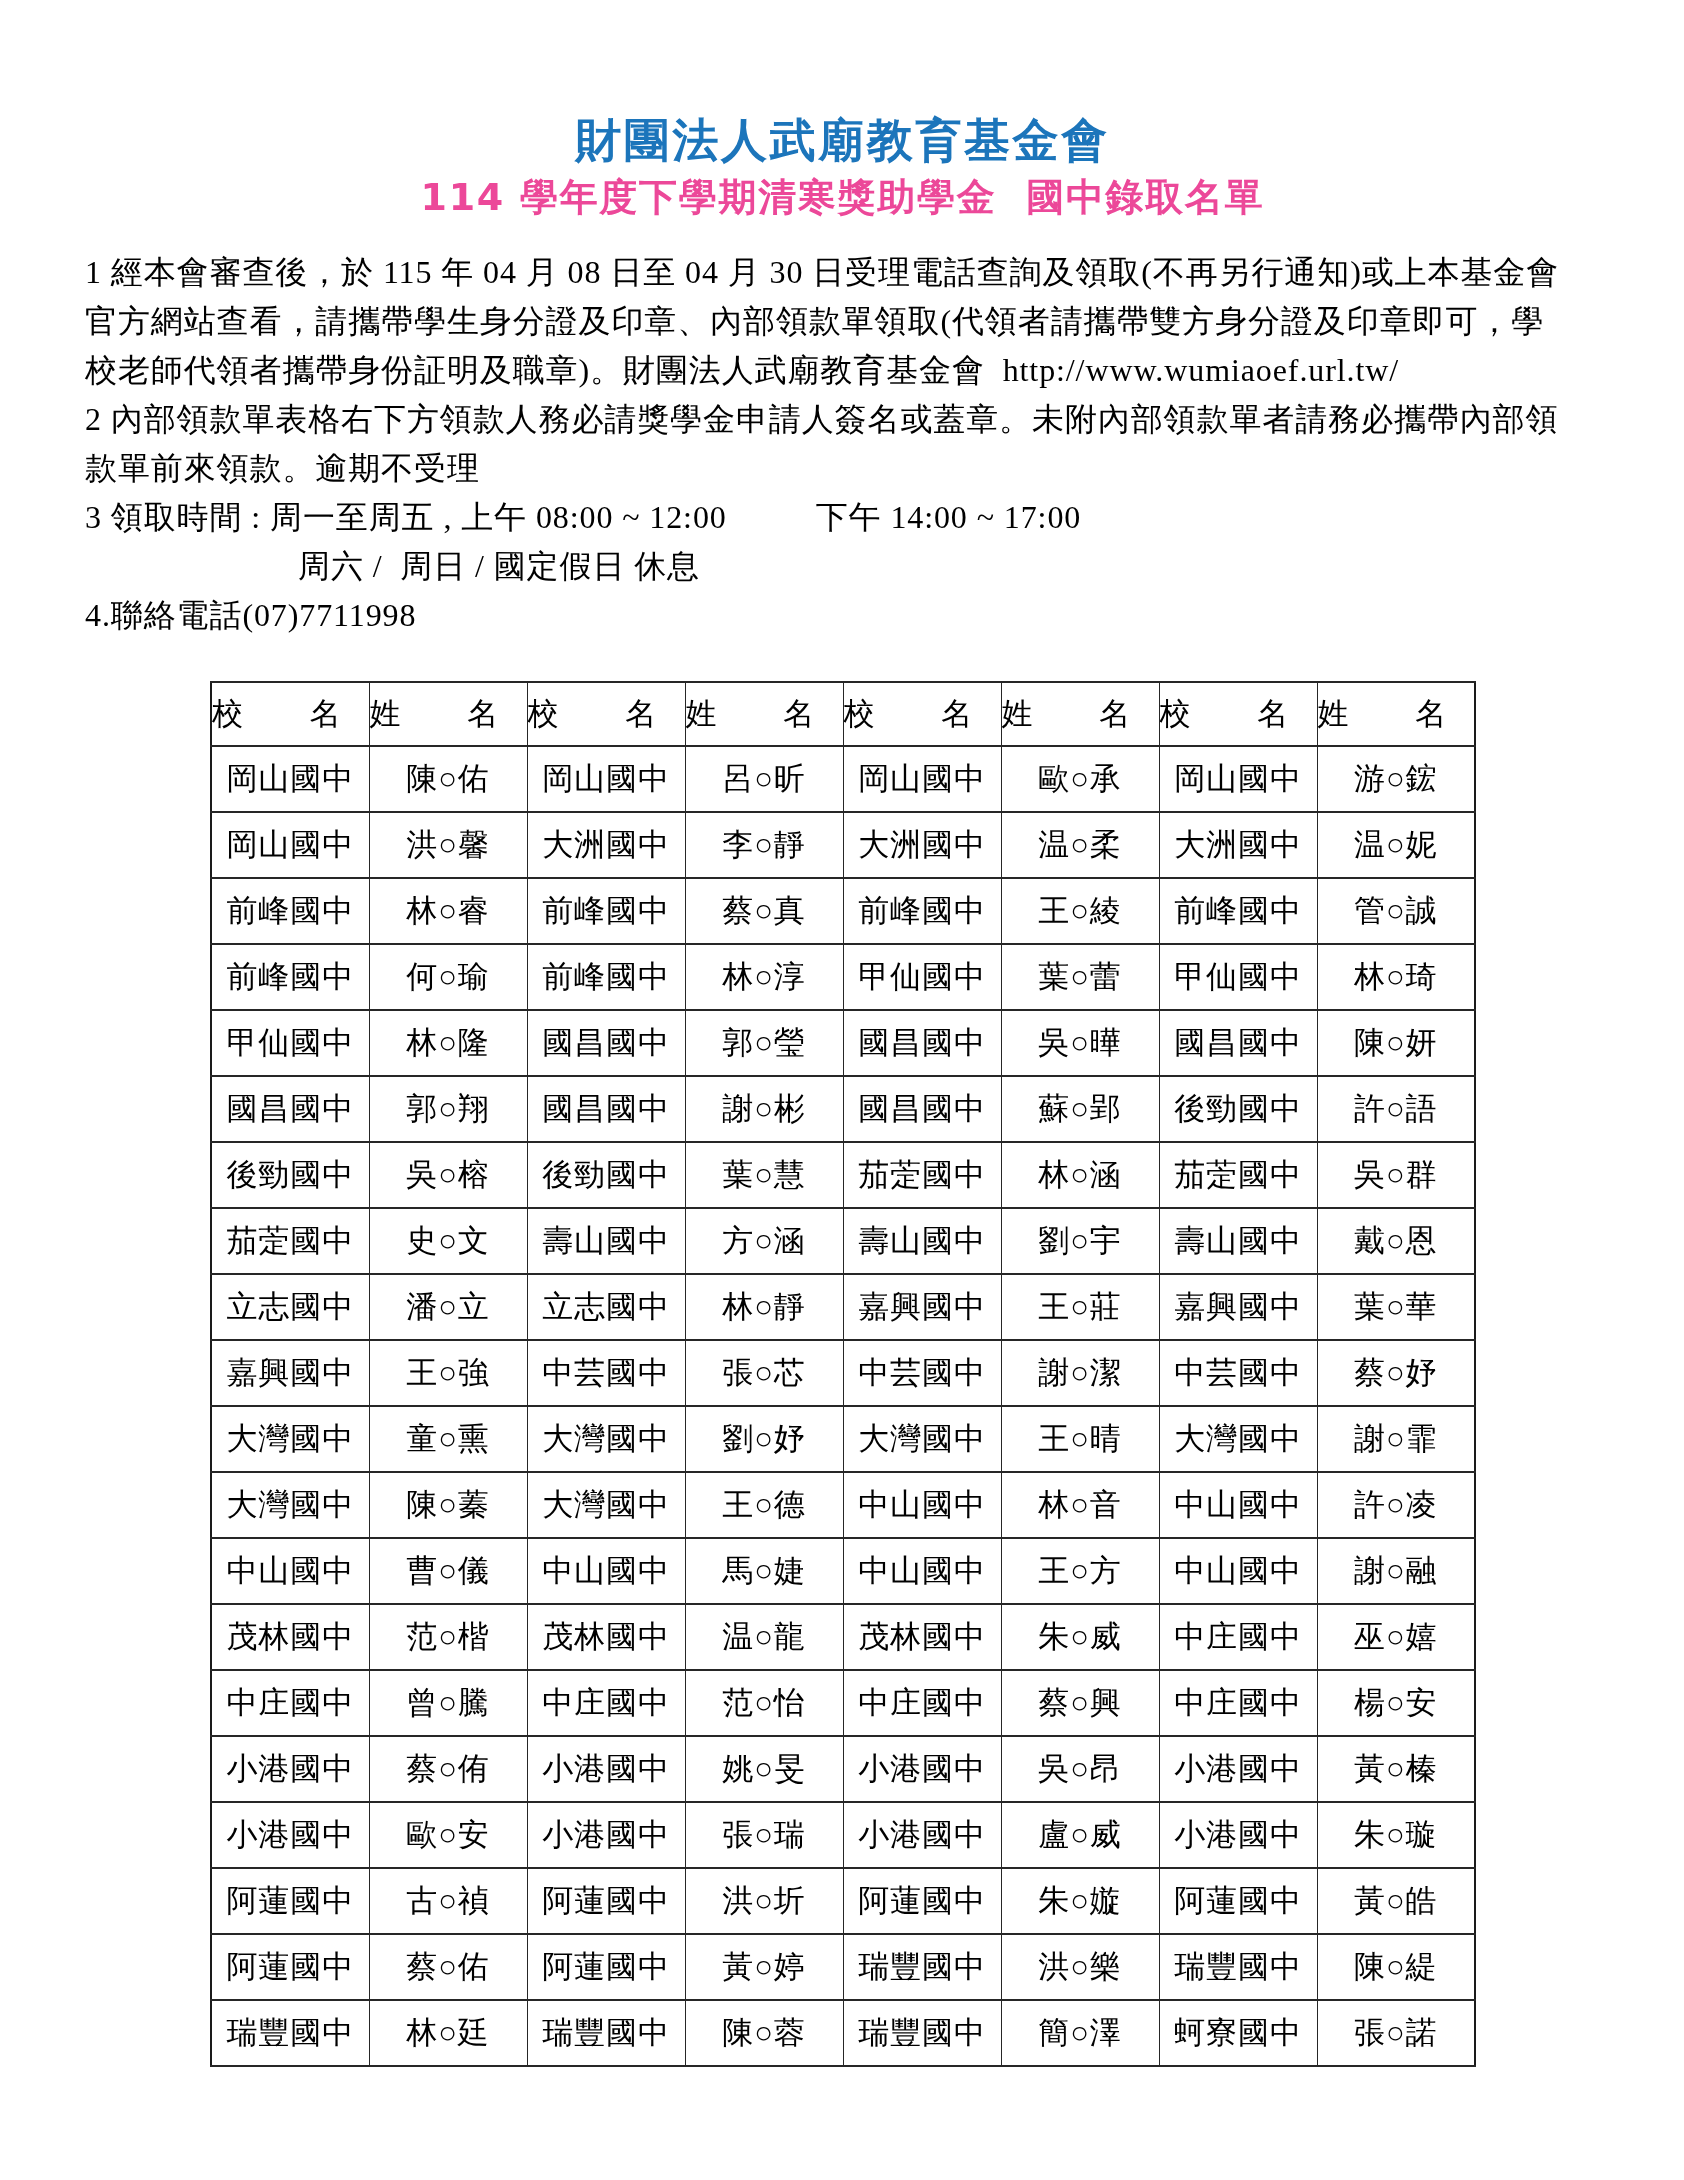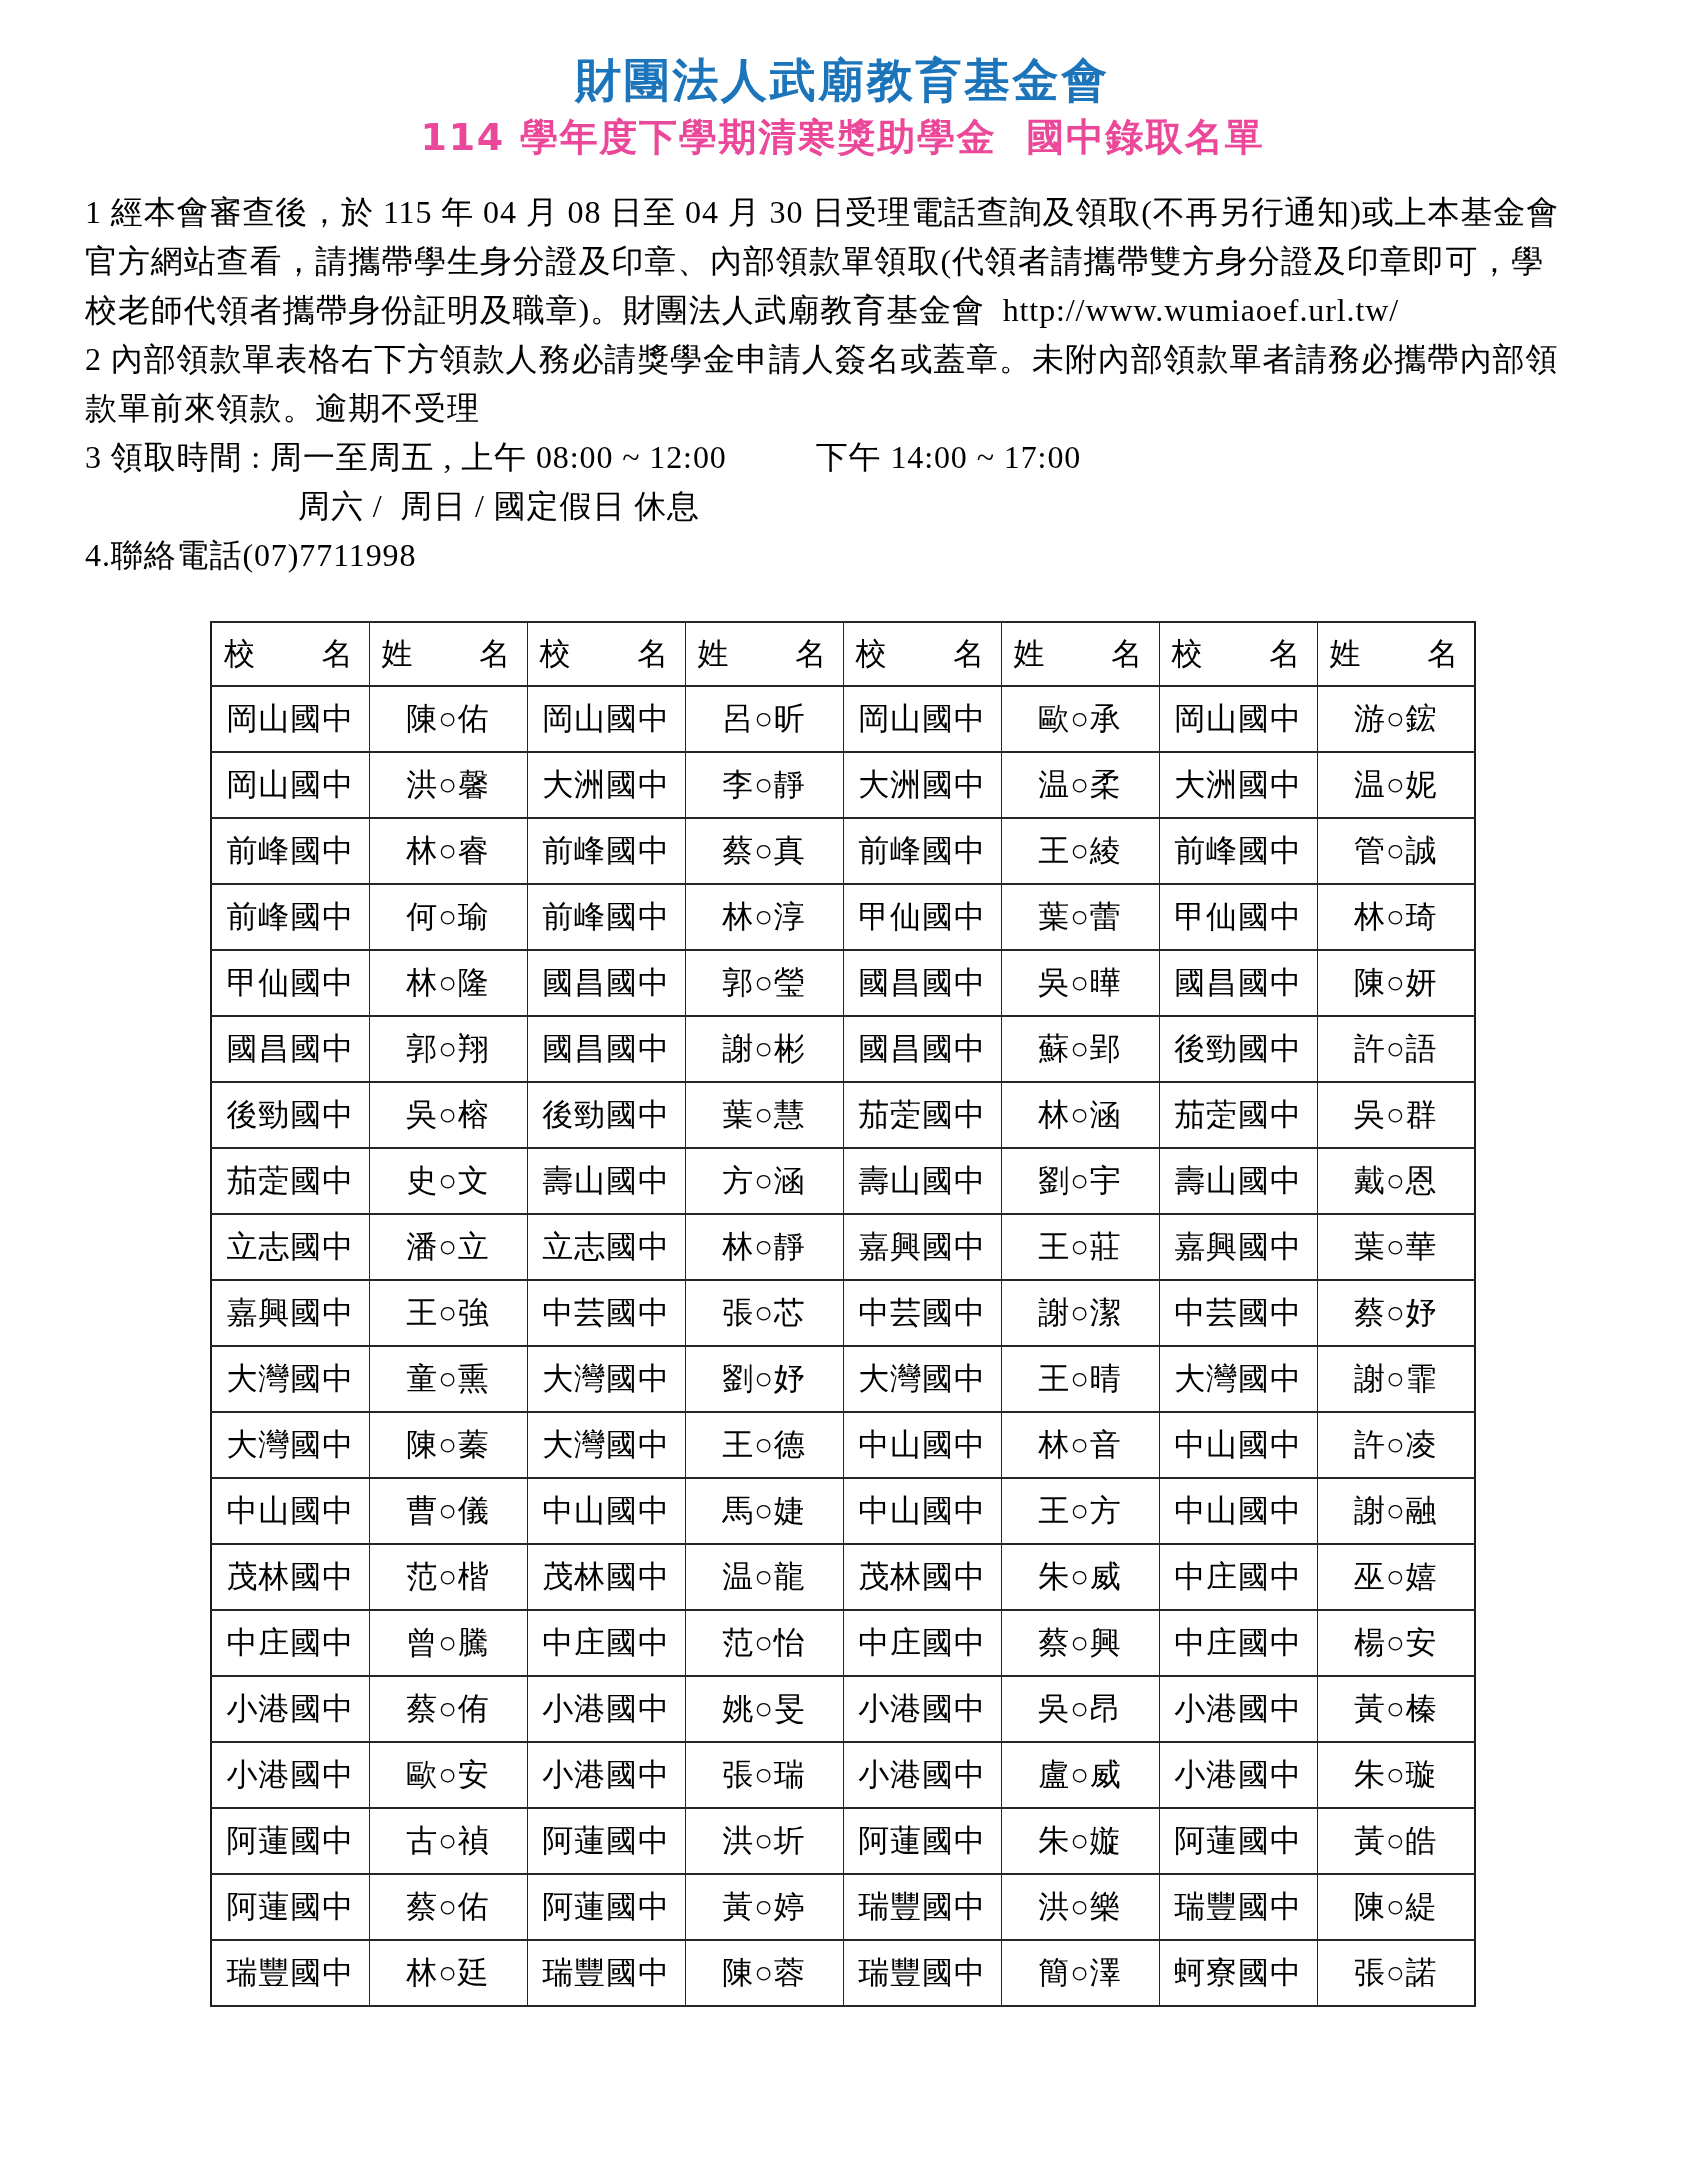--- a/index.html
+++ b/index.html
@@ -10,21 +10,21 @@
   body {
     width: 1685px;
     height: 2181px;
     position: relative;
     font-family: "Liberation Serif", "DejaVu Serif", serif;
     color: #000000;
     overflow: hidden;
   }
   .title {
     margin: 0;
-    padding-top: 52px;
+    padding-top: 112px;
     text-align: center;
     font-family: "DejaVu Sans", "Liberation Sans", sans-serif;
     font-weight: bold;
     font-size: 46px;
     letter-spacing: 2.6px;
     line-height: 1.25;
     white-space: pre;
   }
   .subtitle {
     margin: 5.1px 0 0 0;
@@ -58,21 +58,21 @@
     border-color: #262626;
     border-width: 2.6px 1.7px;            
     font-weight: normal;
     font-size: 31px;
     overflow: hidden;
     white-space: nowrap;
   }
   table.roster th {
     height: 60px;
     text-align: left;
-    padding-left: 12px;
+    padding-left: 0;
     word-spacing: 1.9em;              
   }
   table.roster td {
     height: 62px;
     text-align: center;
     letter-spacing: 0.9px;
   }
 </style>
 </head>
 <body>

